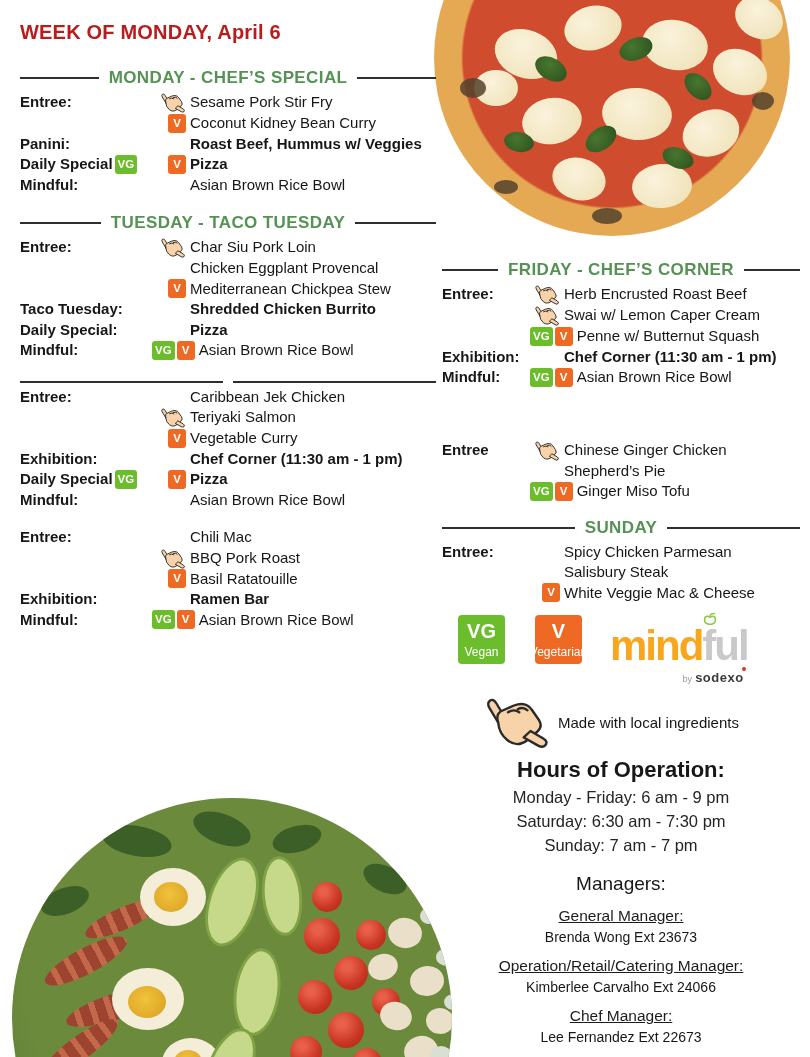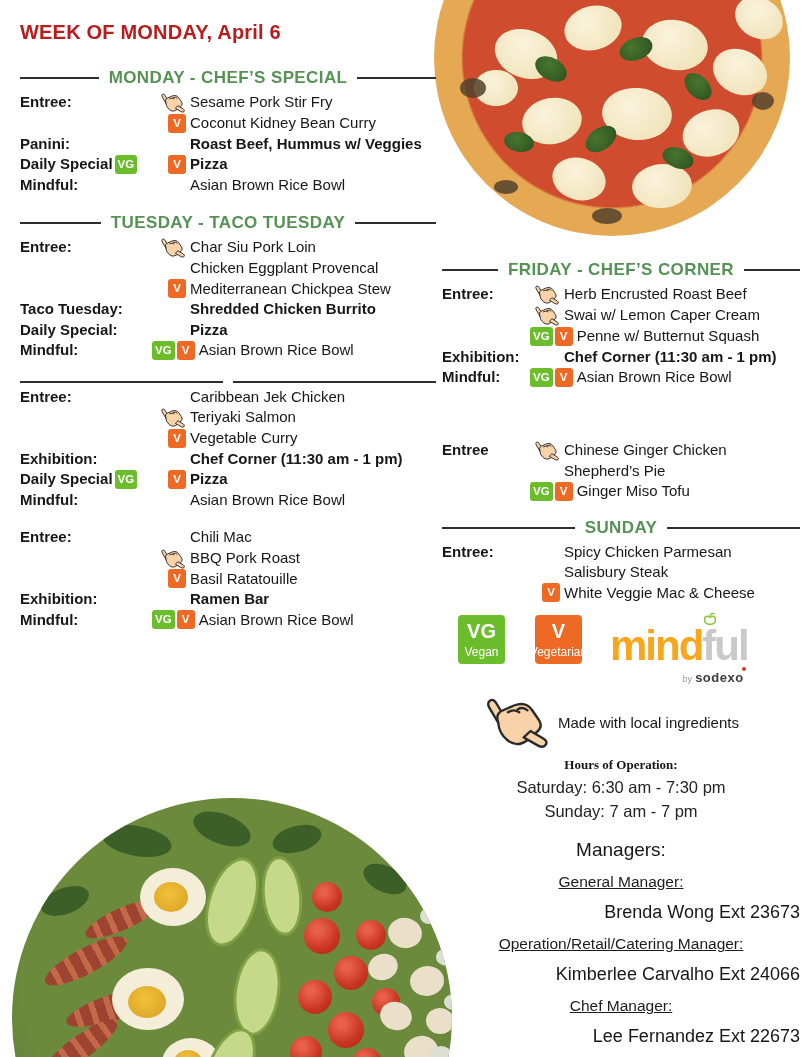--- a/index.html
+++ b/index.html
@@ -79,26 +79,26 @@
   .by-sodexo{text-align:right;margin-top:3px;padding-right:4px;font-size:9px;color:#9a9a9a;}
   .sodexo-wrap{position:relative;font-size:13px;font-weight:bold;color:#3b3b3b;letter-spacing:0.5px;margin-left:3px;}
   .sodexo-dot{position:absolute;top:-3px;right:-2px;width:4px;height:4px;border-radius:50%;background:#d03a2c;}
   
   .local-note{display:flex;align-items:center;margin-top:10px;padding-left:42px;gap:8px;}
   .shaka-lg{width:66px;height:54px;flex-shrink:0;}
   .shaka-lg svg{width:100%;height:100%;}
   .local-note-text{font-size:15px;}
   
   .hours{text-align:center;margin-top:8px;}
-  .hours-title{font-size:13px;font-weight:bold;font-family:Liberation Serif, serif;}
+  .hours-title{font-size:22px;font-weight:bold;}
   .hours-line{font-size:16.5px;margin-top:5px;color:#242424;}
   .managers{text-align:center;margin-top:18px;}
   .managers-title{font-size:19px;font-weight:normal;}
   .manager-role{font-size:15.5px;text-decoration:underline;margin-top:12px;color:#1c1c1c;}
-  .manager-name{font-size:18px;margin-top:11px;text-align:right;}
+  .manager-name{font-size:14px;margin-top:4px;}
   
   .pizza{
     position:absolute;left:434px;top:-120px;width:356px;height:356px;border-radius:50%;overflow:hidden;
     background:radial-gradient(circle at 50% 50%, #cf4c2e 0 59%, #e5a954 60% 72%, #eec37c 72% 88%, #d79a4b 100%);
   }
   .salad{
     position:absolute;left:12px;top:798px;width:440px;height:440px;border-radius:50%;overflow:hidden;
     background:radial-gradient(circle at 50% 40%, #6b8a3c 0 60%, #54732f 100%);
   }
   .pizza i,.salad i{position:absolute;display:block;border-radius:50%;}
@@ -603,20 +603,21 @@
             <path d="M31 24 L39.5 29 Q42.8 31 41 33.4 Q39.2 35.6 35.8 33.6 L26.5 28.3 Z"></path>
             <path d="M16 11.5 Q20 9 23.5 11.5" fill="none"></path>
             <path d="M22.5 9.5 Q26 7.5 29 10.2" fill="none"></path>
           </g>
         </svg></span>
     <span class="local-note-text">Made with local ingredients</span>
   </div>
 
   <div class="hours">
     <div class="hours-title">Hours of Operation:</div>
+    <div class="hours-line">Monday - Friday: 6 am - 9 pm</div>
     <div class="hours-line">Saturday: 6:30 am - 7:30 pm</div>
     <div class="hours-line">Sunday: 7 am - 7 pm</div>
   </div>
 
   <div class="managers">
     <div class="managers-title">Managers:</div>
     <div class="manager-role">General Manager:</div>
     <div class="manager-name">Brenda Wong Ext 23673</div>
     <div class="manager-role">Operation/Retail/Catering Manager:</div>
     <div class="manager-name">Kimberlee Carvalho Ext 24066</div>

